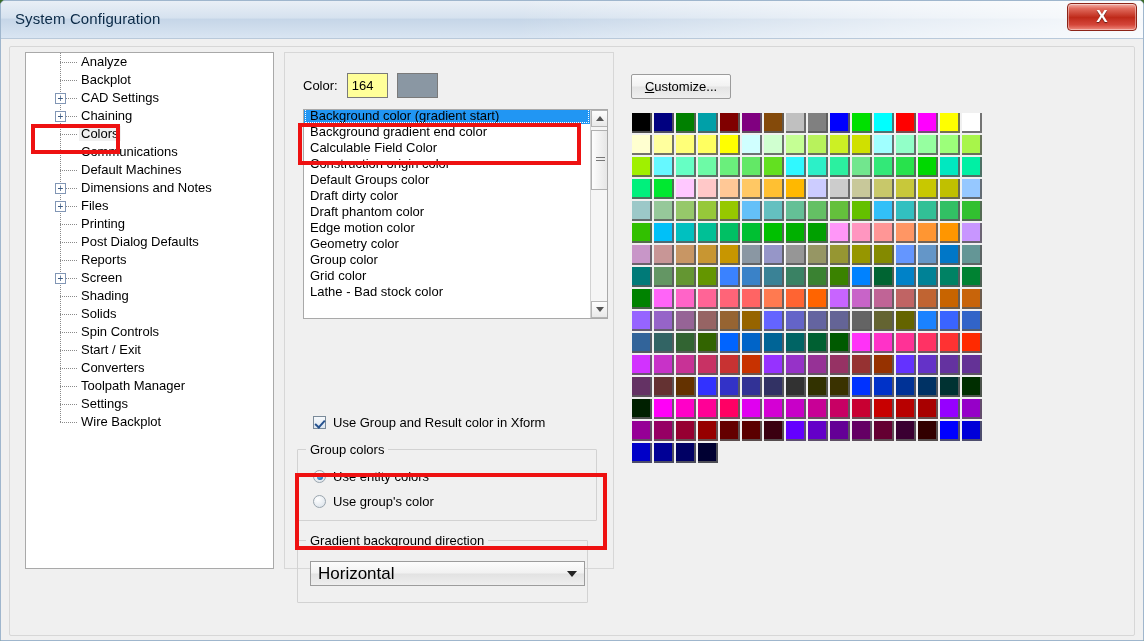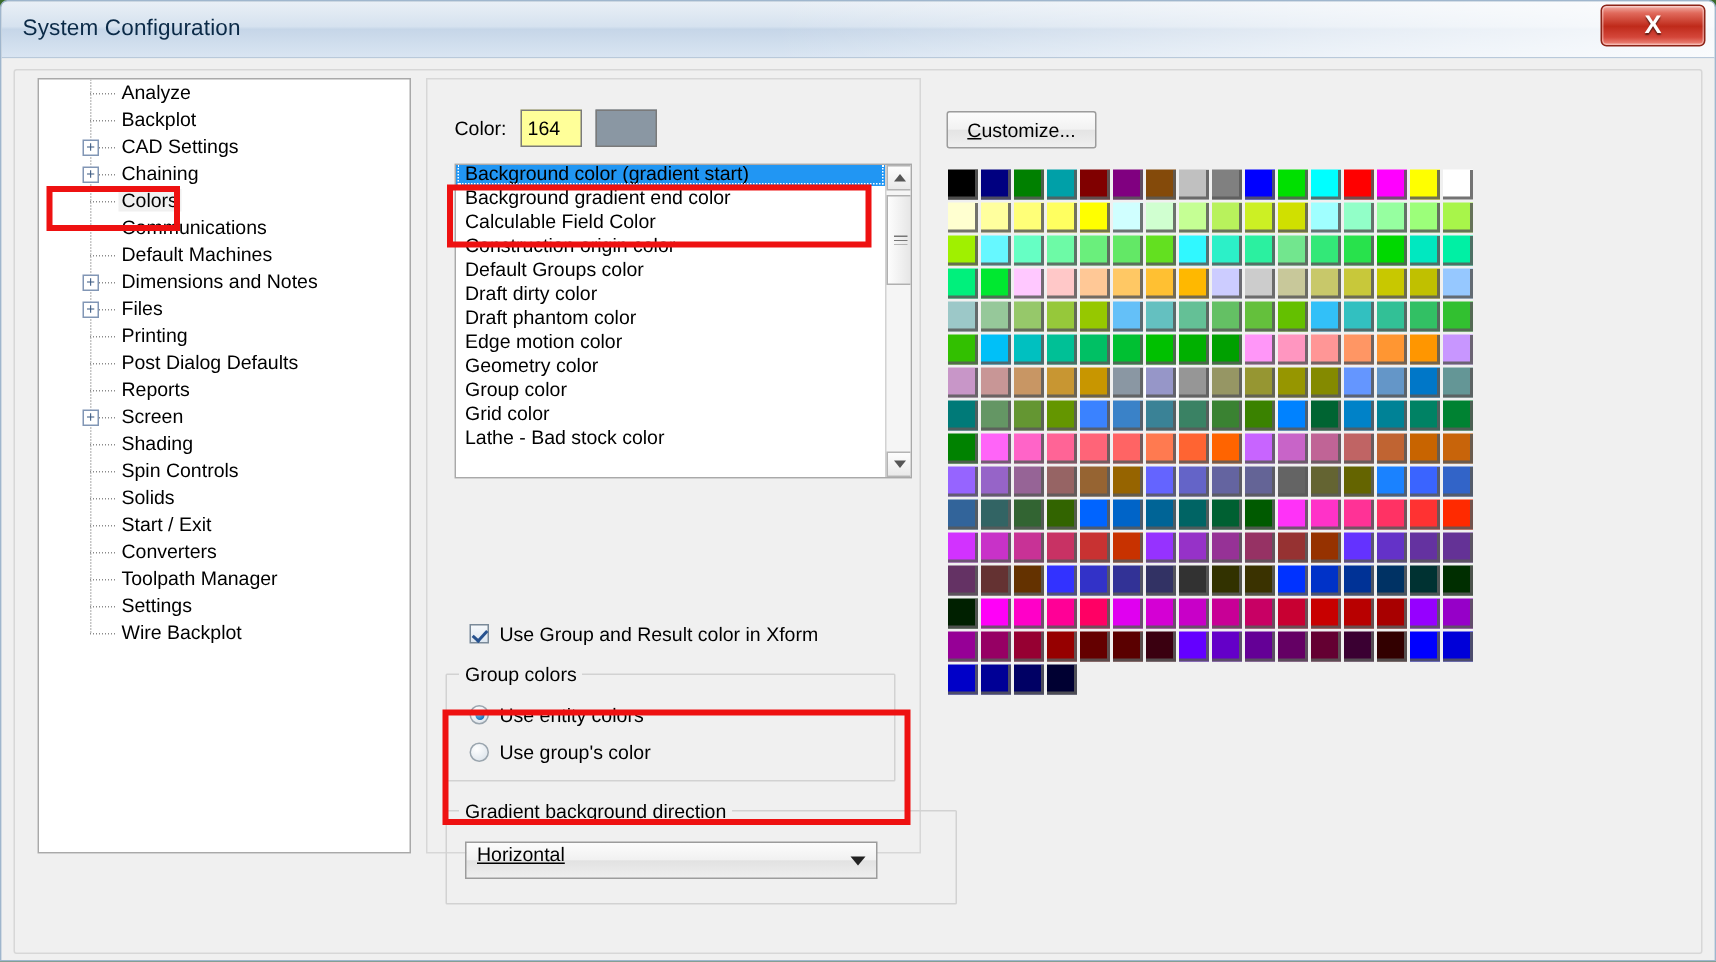--- a/index.html
+++ b/index.html
@@ -152,22 +152,22 @@
     margin-right:7px; position:relative; cursor:pointer;
   }
   .radio.on:after{
     content:""; position:absolute; left:2.5px; top:2.5px; width:6px; height:6px;
     border-radius:50%;
     background: radial-gradient(circle at 35% 30%, #7cc6f2 0%, #1a6fb5 75%, #0d4f85 100%);
   }
   .combo {
     position:absolute; height:25px;
     background: linear-gradient(to bottom,#fcfcfc 0%, #f1f1f1 48%, #e2e2e2 52%, #eeeeee 100%);
-    border:1px solid #9c9c9c; display:flex; align-items:flex-start;
-    font-size:13px; color:#000; padding-left:7px; cursor:pointer;text-decoration:underline;
+    border:1px solid #9c9c9c; display:flex; align-items:center;
+    font-size:17px; color:#000; padding-left:7px; cursor:pointer;
   }
   .combo-arrow {
     position:absolute; right:7px; top:9px;
     width:0;height:0;border-left:5px solid transparent;border-right:5px solid transparent;border-top:6px solid #222;
   }
   
   .palette-panel { position:absolute; left:622px; top:51px; width:498px; height:517px; }
   .customize-btn {
     position:absolute; left:8px; top:22px; width:100px; height:25px;
     background: linear-gradient(to bottom,#fcfcfc 0%, #f2f2f2 48%, #e4e4e4 52%, #efefef 100%);
@@ -215,22 +215,22 @@
       <div class="tree-item sel"><span class="tree-vline"></span><span class="tree-hline"></span><span class="glabel">Colors</span></div>
       <div class="tree-item"><span class="tree-vline"></span><span class="tree-hline"></span><span class="glabel">Communications</span></div>
       <div class="tree-item"><span class="tree-vline"></span><span class="tree-hline"></span><span class="glabel">Default Machines</span></div>
       <div class="tree-item"><span class="tree-vline"></span><span class="tree-hline"></span><span class="tree-plus"></span><span class="glabel">Dimensions and Notes</span></div>
       <div class="tree-item"><span class="tree-vline"></span><span class="tree-hline"></span><span class="tree-plus"></span><span class="glabel">Files</span></div>
       <div class="tree-item"><span class="tree-vline"></span><span class="tree-hline"></span><span class="glabel">Printing</span></div>
       <div class="tree-item"><span class="tree-vline"></span><span class="tree-hline"></span><span class="glabel">Post Dialog Defaults</span></div>
       <div class="tree-item"><span class="tree-vline"></span><span class="tree-hline"></span><span class="glabel">Reports</span></div>
       <div class="tree-item"><span class="tree-vline"></span><span class="tree-hline"></span><span class="tree-plus"></span><span class="glabel">Screen</span></div>
       <div class="tree-item"><span class="tree-vline"></span><span class="tree-hline"></span><span class="glabel">Shading</span></div>
+      <div class="tree-item"><span class="tree-vline"></span><span class="tree-hline"></span><span class="glabel">Solids</span></div>
       <div class="tree-item"><span class="tree-vline"></span><span class="tree-hline"></span><span class="glabel">Spin Controls</span></div>
-      <div class="tree-item"><span class="tree-vline"></span><span class="tree-hline"></span><span class="glabel">Solids</span></div>
       <div class="tree-item"><span class="tree-vline"></span><span class="tree-hline"></span><span class="glabel">Start / Exit</span></div>
       <div class="tree-item"><span class="tree-vline"></span><span class="tree-hline"></span><span class="glabel">Converters</span></div>
       <div class="tree-item"><span class="tree-vline"></span><span class="tree-hline"></span><span class="glabel">Toolpath Manager</span></div>
       <div class="tree-item"><span class="tree-vline"></span><span class="tree-hline"></span><span class="glabel">Settings</span></div>
       <div class="tree-item"><span class="tree-vline" style="height: 9px;"></span><span class="tree-hline"></span><span class="glabel">Wire Backplot</span></div>
     </div>
 
   <div class="mid-panel">
 
     <div class="color-row">
@@ -277,21 +277,21 @@
       <div class="radio-row" style="left:15px; top:19px;">
         <div class="radio on"></div>
         <span class="chk-label">Use entity colors</span>
       </div>
       <div class="radio-row" style="left:15px; top:44px;">
         <div class="radio"></div>
         <span class="chk-label">Use group's color</span>
       </div>
     </div>
 
-    <div class="groupbox" style="left:12px; top:487px; width:341px; height:63px;">
+    <div class="groupbox" style="left:12px; top:487px; width:291px; height:63px;">
       <span class="gb-legend">Gradient background direction</span>
       <div class="combo" style="left:12px; top:20px; width:275px;">
         <span>Horizontal</span>
         <i class="combo-arrow"></i>
       </div>
     </div>
   </div>
 
   <div class="palette-panel">
     <div class="customize-btn">

